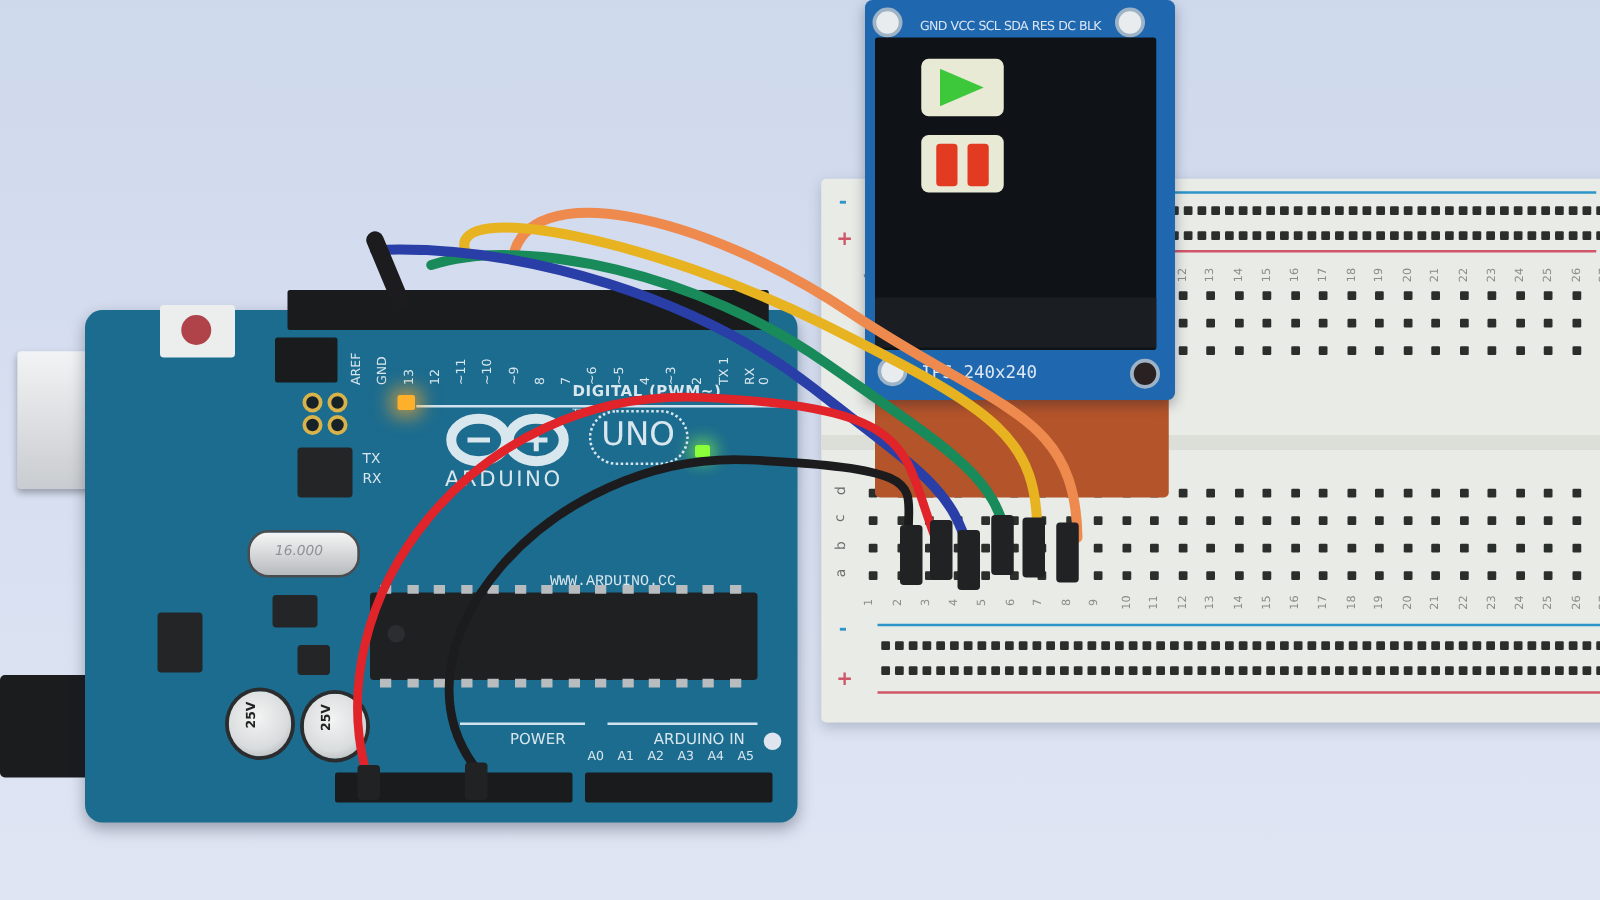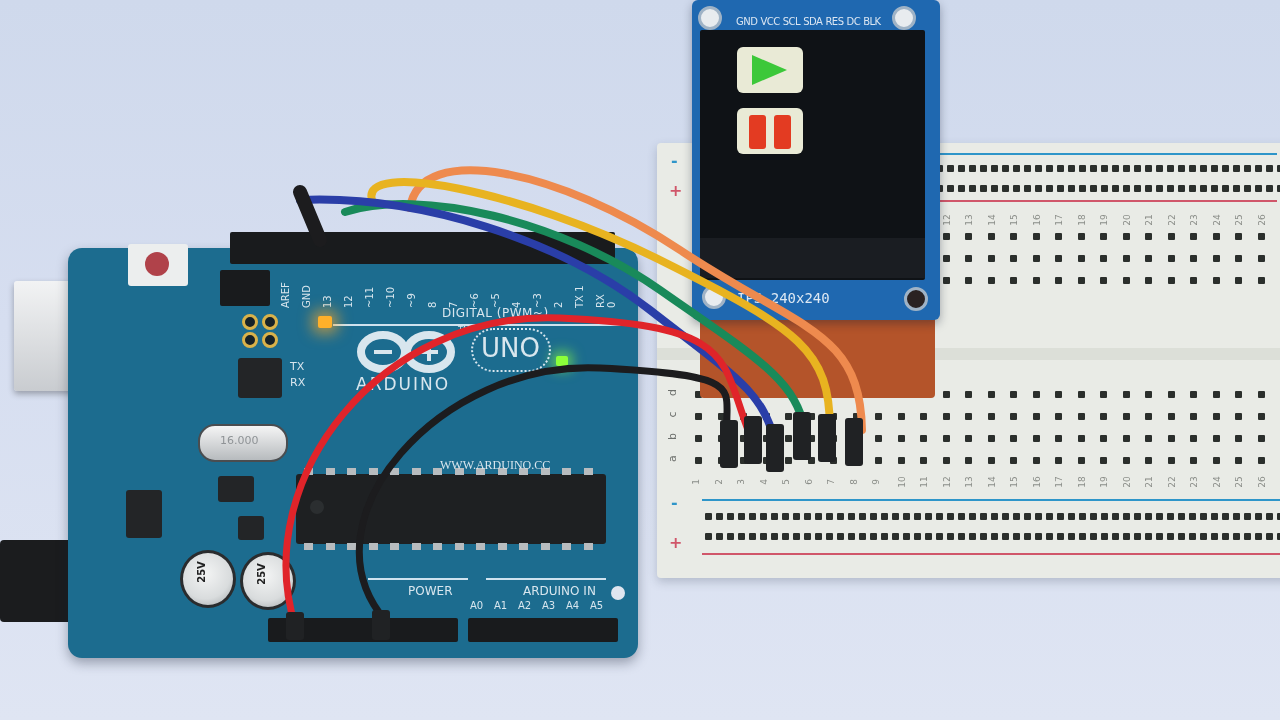--- a/index.html
+++ b/index.html
@@ -574,21 +574,21 @@
       <span class="ard-text" style="left: 117px; top: 26px; font-size: 10px; transform: rotate(-90deg); transform-origin: left top;">8</span>
       <span class="ard-text" style="left: 138px; top: 26px; font-size: 10px; transform: rotate(-90deg); transform-origin: left top;">7</span>
       <span class="ard-text" style="left: 159px; top: 26px; font-size: 10px; transform: rotate(-90deg); transform-origin: left top;">~6</span>
       <span class="ard-text" style="left: 180px; top: 26px; font-size: 10px; transform: rotate(-90deg); transform-origin: left top;">~5</span>
       <span class="ard-text" style="left: 201px; top: 26px; font-size: 10px; transform: rotate(-90deg); transform-origin: left top;">4</span>
       <span class="ard-text" style="left: 222px; top: 26px; font-size: 10px; transform: rotate(-90deg); transform-origin: left top;">~3</span>
       <span class="ard-text" style="left: 243px; top: 26px; font-size: 10px; transform: rotate(-90deg); transform-origin: left top;">2</span>
       <span class="ard-text" style="left: 264px; top: 26px; font-size: 10px; transform: rotate(-90deg); transform-origin: left top;">TX 1</span>
       <span class="ard-text" style="left: 285px; top: 26px; font-size: 10px; transform: rotate(-90deg); transform-origin: left top;">RX 0</span>
     </div>
-  <span class="ard-text" style="left:374px;top:58px;font-size:12px;font-weight:normal;letter-spacing:0.5px;">DIGITAL (PWM~)</span>
+  <span class="ard-text" style="left:390px;top:58px;font-size:12px;font-weight:bold;letter-spacing:0.5px;">DIGITAL (PWM~)</span>
   <div style="position:absolute;left:265px;top:76px;width:300px;height:2px;background:#cfe2ee;"></div>
 
   <div style="position:absolute;left:250px;top:68px;width:14px;height:12px;background:#ffb02a;border-radius:2px;box-shadow:0 0 14px 6px rgba(255,170,40,.6);"></div>
   <span class="ard-text" style="left:222px;top:112px;font-size:11px;">TX</span>
   <span class="ard-text" style="left:222px;top:128px;font-size:11px;">RX</span>
   <div style="position:absolute;left:488px;top:108px;width:12px;height:10px;background:#8cff3a;border-radius:2px;box-shadow:0 0 12px 5px rgba(140,255,60,.55);"></div>
 
   <svg style="position:absolute;left:285px;top:80px;" width="110" height="48" viewBox="0 0 110 48">
     <ellipse cx="30" cy="24" rx="22" ry="17" fill="none" stroke="#d8e6ee" stroke-width="8"></ellipse>
     <ellipse cx="76" cy="24" rx="22" ry="17" fill="none" stroke="#d8e6ee" stroke-width="8"></ellipse>
@@ -604,21 +604,21 @@
 
   <div style="position:absolute;left:172px;top:64px;width:40px;height:34px;">
     <div style="position:absolute;left:2px;top:2px;width:10px;height:10px;border-radius:50%;border:3px solid #d9b24a;background:#172228;"></div>
     <div style="position:absolute;left:22px;top:2px;width:10px;height:10px;border-radius:50%;border:3px solid #d9b24a;background:#172228;"></div>
     <div style="position:absolute;left:2px;top:20px;width:10px;height:10px;border-radius:50%;border:3px solid #d9b24a;background:#172228;"></div>
     <div style="position:absolute;left:22px;top:20px;width:10px;height:10px;border-radius:50%;border:3px solid #d9b24a;background:#172228;"></div>
   </div>
 
   <div class="chip" style="left:170px;top:110px;width:44px;height:40px;"></div>
 
-  <div style="position:absolute;left:130px;top:176px;width:86px;height:34px;background:linear-gradient(180deg,#f5f5f5,#b7bbbe);border-radius:17px;border:2px solid #4a4d50;">
+  <div style="position:absolute;left:130px;top:176px;width:86px;height:34px;background:linear-gradient(180deg,#f5f5f5,#b7bbbe);border-radius:17px;border:2px solid #4a4d50;font-style:italic;">
     <span style="position:absolute;left:20px;top:8px;font-size:11px;color:#8f9396;">16.000</span>
   </div>
 
   <div class="chip" style="left:150px;top:228px;width:36px;height:26px;"></div>
   <div class="chip" style="left:58px;top:242px;width:36px;height:48px;"></div>
   <div class="chip" style="left:170px;top:268px;width:26px;height:24px;"></div>
 
   <div class="chip" style="left:228px;top:226px;width:310px;height:70px;background:#1e2022;">
     <div id="chip-pins-top"></div>
     <div id="chip-pins-bottom"></div>
@@ -645,21 +645,21 @@
       <div class="pin" style="left: 201.5px; top: 69px;"></div>
       <div class="pin" style="left: 223px; top: -6px;"></div>
       <div class="pin" style="left: 223px; top: 69px;"></div>
       <div class="pin" style="left: 244.5px; top: -6px;"></div>
       <div class="pin" style="left: 244.5px; top: 69px;"></div>
       <div class="pin" style="left: 266px; top: -6px;"></div>
       <div class="pin" style="left: 266px; top: 69px;"></div>
       <div class="pin" style="left: 287.5px; top: -6px;"></div>
       <div class="pin" style="left: 287.5px; top: 69px;"></div>
     </div>
-  <span class="ard-text" style="left:372px;top:210px;font-family:Liberation Serif, serif;font-size:12px;">WWW.ARDUINO.CC</span>
+  <span class="ard-text" style="left:372px;top:210px;font-family:Liberation Mono, monospace;font-size:12px;">WWW.ARDUINO.CC</span>
 
   <div class="cap" style="left:112px;top:302px;">
       <span>25V</span>
     </div>
   <div class="cap" style="left:172px;top:304px;">
       <span>25V</span>
     </div>
 
   <div style="position:absolute;left:300px;top:330px;width:100px;height:2px;background:#cfe2ee;"></div>
   <span class="ard-text" style="left:340px;top:336px;font-size:12px;">POWER</span>

